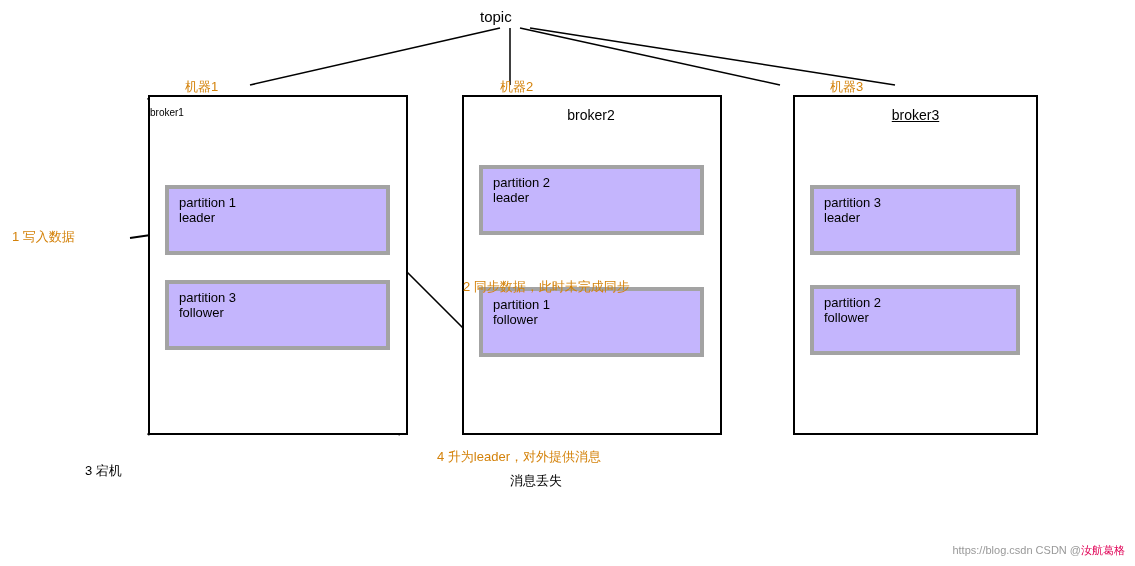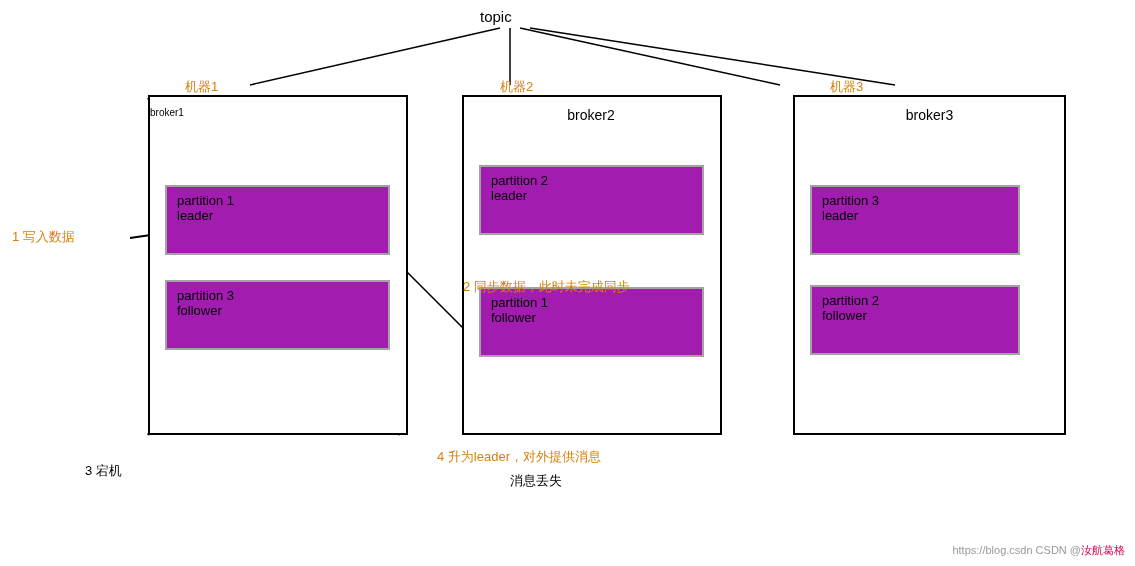--- a/index.html
+++ b/index.html
@@ -33,22 +33,22 @@
     }
     
     .broker-box {
       position: absolute;
       border: 2px solid #000;
       background: #fff;
     }
     
     .partition-box {
       position: absolute;
-      border: 2px solid #a3a3a3;
-      background: #a21caf;
+      border: 4px solid #a3a3a3;
+      background: #c4b5fd;
       padding: 6px 10px;
     }
     .partition-box .p-name {
       font-size: 13px;
       color: #000;
     }
     .partition-box .p-role {
       font-size: 13px;
       color: #000;
     }
@@ -124,21 +124,21 @@
       <div class="p-name">partition 2</div>
       <div class="p-role">leader</div>
     </div>
 
     <div class="partition-box" style="top:190px; left:15px; width:225px; height:70px;">
       <div class="p-name">partition 1</div>
       <div class="p-role">follower</div>
     </div>
   </div>
 
-  <div class="broker-box" style="top:95px; left:793px; width:273px; height:340px;">
+  <div class="broker-box" style="top:95px; left:793px; width:245px; height:340px;text-decoration:underline;">
     <div style="text-align:center; padding:10px 0 8px 0; font-size:14px;">broker3</div>
 
     <div class="partition-box" style="top:88px; left:15px; width:210px; height:70px;">
       <div class="p-name">partition 3</div>
       <div class="p-role">leader</div>
     </div>
 
     <div class="partition-box" style="top:188px; left:15px; width:210px; height:70px;">
       <div class="p-name">partition 2</div>
       <div class="p-role">follower</div>

